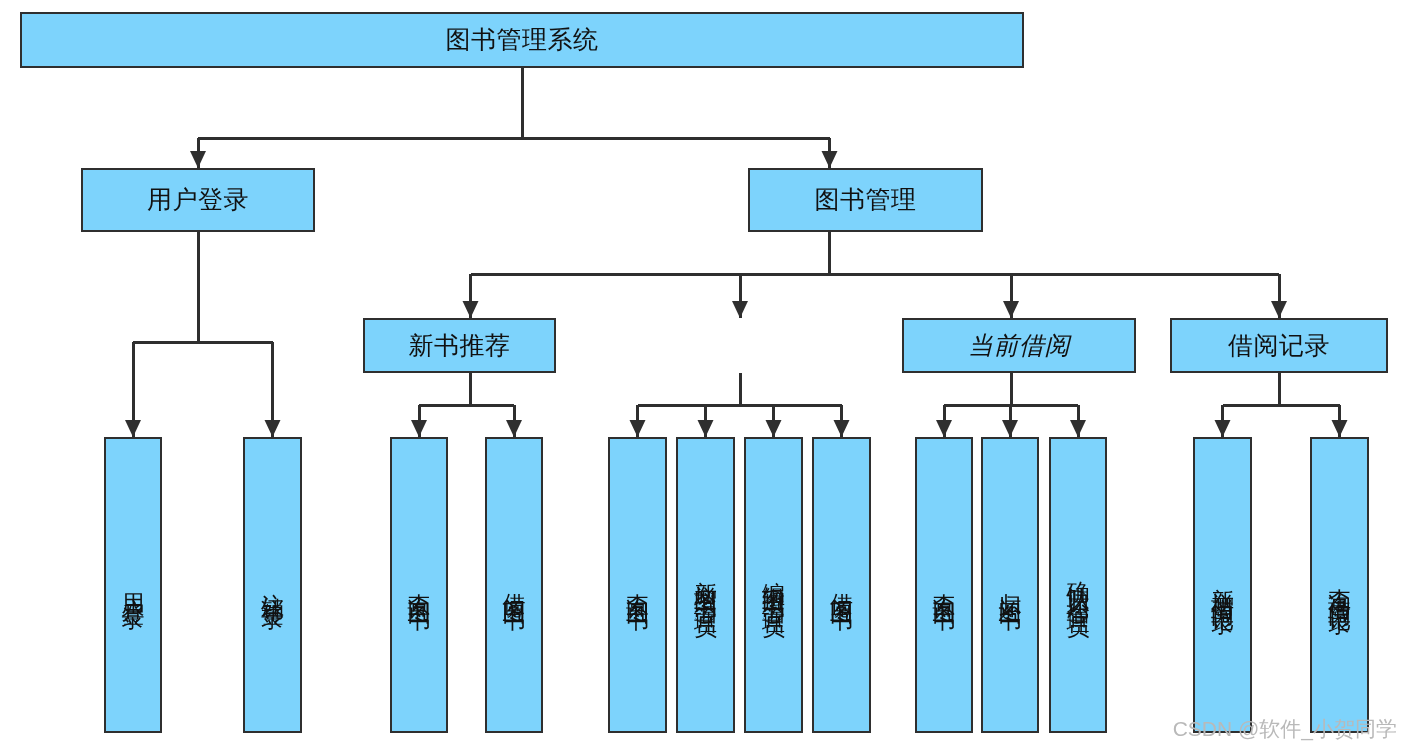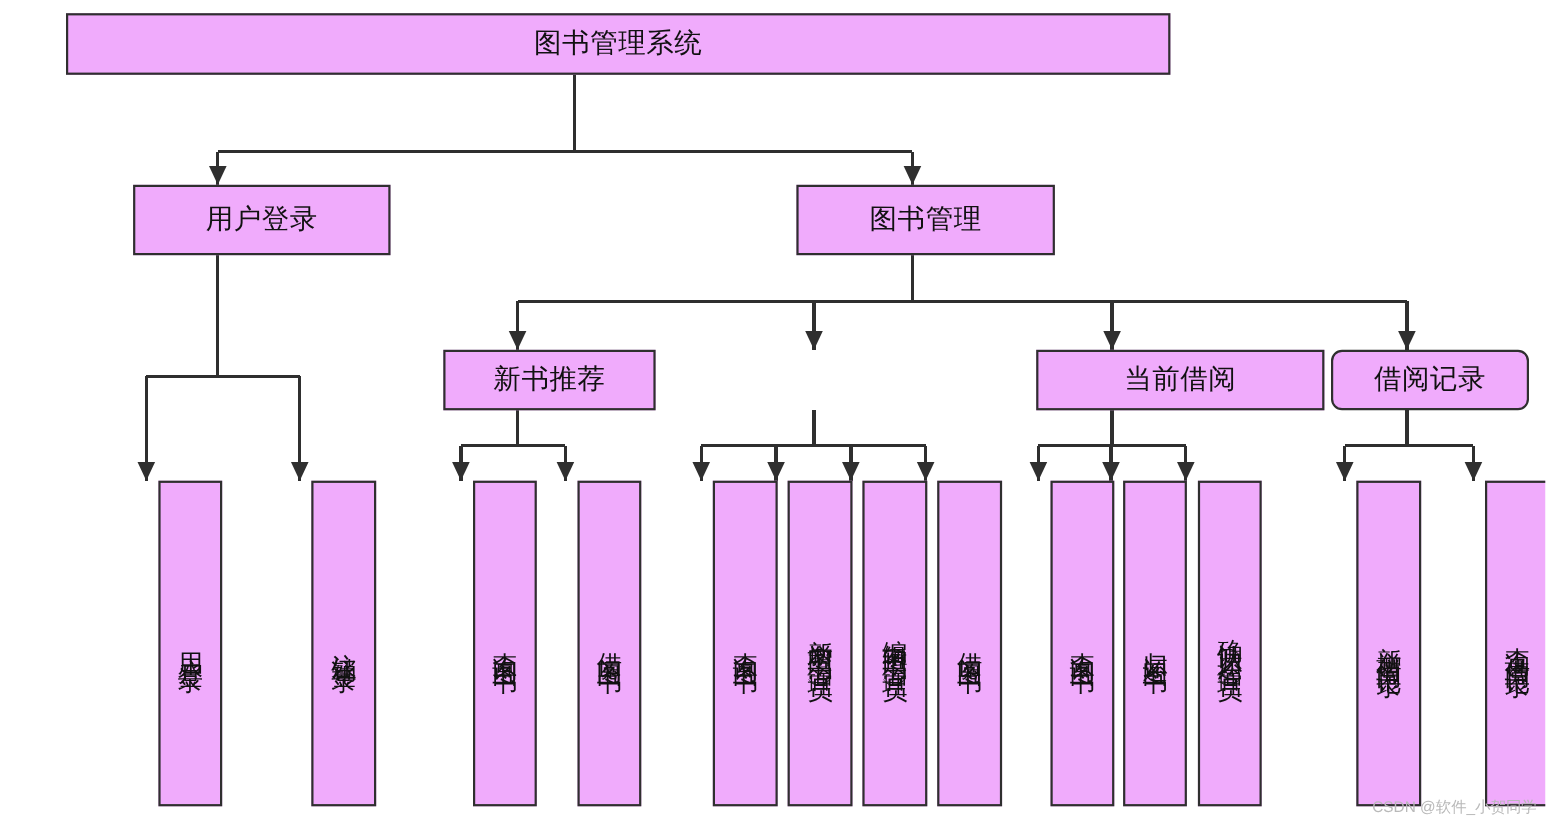--- a/index.html
+++ b/index.html
@@ -22,48 +22,47 @@
     left: 0;
     top: 0;
     width: 1405px;
     height: 747px;
     pointer-events: none;
   }
   .node {
     position: absolute;
     box-sizing: border-box;
     border: 2.5px solid #2f2f2f;
-    background: #f0abfc;
+    background: #7dd3fc;
     display: flex;
     align-items: center;
     justify-content: center;
     color: #111111;
     line-height: 1.18;
     text-align: left;
-    margin-left: 40px;
   }
   .node.horiz {
     font-size: 25px;
     letter-spacing: 0.5px;
   }
   .node.vert {
     font-size: 23px;
     writing-mode: vertical-rl;
     text-orientation: upright;
     letter-spacing: 5px;
     padding: 6px 0;
   }
   .node.root {
     font-size: 25px;
   }
   #watermark {
     position: absolute;
     right: 8px;
     bottom: 4px;
-    font-size: 14px;
+    font-size: 21px;
     color: #b9b9b9;
     white-space: nowrap;
     user-select: none;
   }
 </style>
 </head>
 <body>
 
 <div id="canvas">
 
@@ -118,25 +117,25 @@
       <line x1="1222.5" y1="405" x2="1339.5" y2="405" stroke="#2f2f2f" stroke-width="3" shape-rendering="crispEdges"></line>
       <line x1="1222.5" y1="405" x2="1222.5" y2="437" stroke="#2f2f2f" stroke-width="3" shape-rendering="crispEdges"></line>
       <polygon points="1214.5,420 1230.5,420 1222.5,437" fill="#2f2f2f"></polygon>
       <line x1="1339.5" y1="405" x2="1339.5" y2="437" stroke="#2f2f2f" stroke-width="3" shape-rendering="crispEdges"></line>
       <polygon points="1331.5,420 1347.5,420 1339.5,437" fill="#2f2f2f"></polygon>
     </svg>
 
   <div class="node root horiz" style="left: 20px; top: 12px; width: 1004px; height: 56px;">图书管理系统</div>
 
   <div class="node horiz" style="left: 81px; top: 168px; width: 234px; height: 64px;">用户登录</div>
-  <div class="node horiz" style="left: 684px; top: 168px; width: 235px; height: 64px;">图书管理</div>
+  <div class="node horiz" style="left: 748px; top: 168px; width: 235px; height: 64px;">图书管理</div>
 
   <div class="node horiz" style="left: 363px; top: 318px; width: 193px; height: 55px;">新书推荐</div>
-  <div class="node horiz" style="left: 902px; top: 318px; width: 262px; height: 55px;">当前借阅</div>
-  <div class="node horiz" style="left: 1170px; top: 318px; width: 180px; height: 55px; border-radius: 10px;">借阅记录</div>
+  <div class="node horiz" style="left: 902px; top: 318px; width: 234px; height: 55px; font-style: italic;">当前借阅</div>
+  <div class="node horiz" style="left: 1170px; top: 318px; width: 218px; height: 55px;">借阅记录</div>
 
   <div class="node vert" style="left: 104px; top: 437px; width: 58px; height: 296px;">用户登录</div>
   <div class="node vert" style="left: 243px; top: 437px; width: 59px; height: 296px;">注销登录</div>
 
   <div class="node vert" style="left: 390px; top: 437px; width: 58px; height: 296px;">查询图书</div>
   <div class="node vert" style="left: 485px; top: 437px; width: 58px; height: 296px;">借阅图书</div>
 
   <div class="node vert" style="left: 608px; top: 437px; width: 59px; height: 296px;">查询图书</div>
   <div class="node vert" style="left: 676px; top: 437px; width: 59px; height: 296px;">新增图书（管理员）</div>
   <div class="node vert" style="left: 744px; top: 437px; width: 59px; height: 296px;">编辑图书（管理员）</div>

